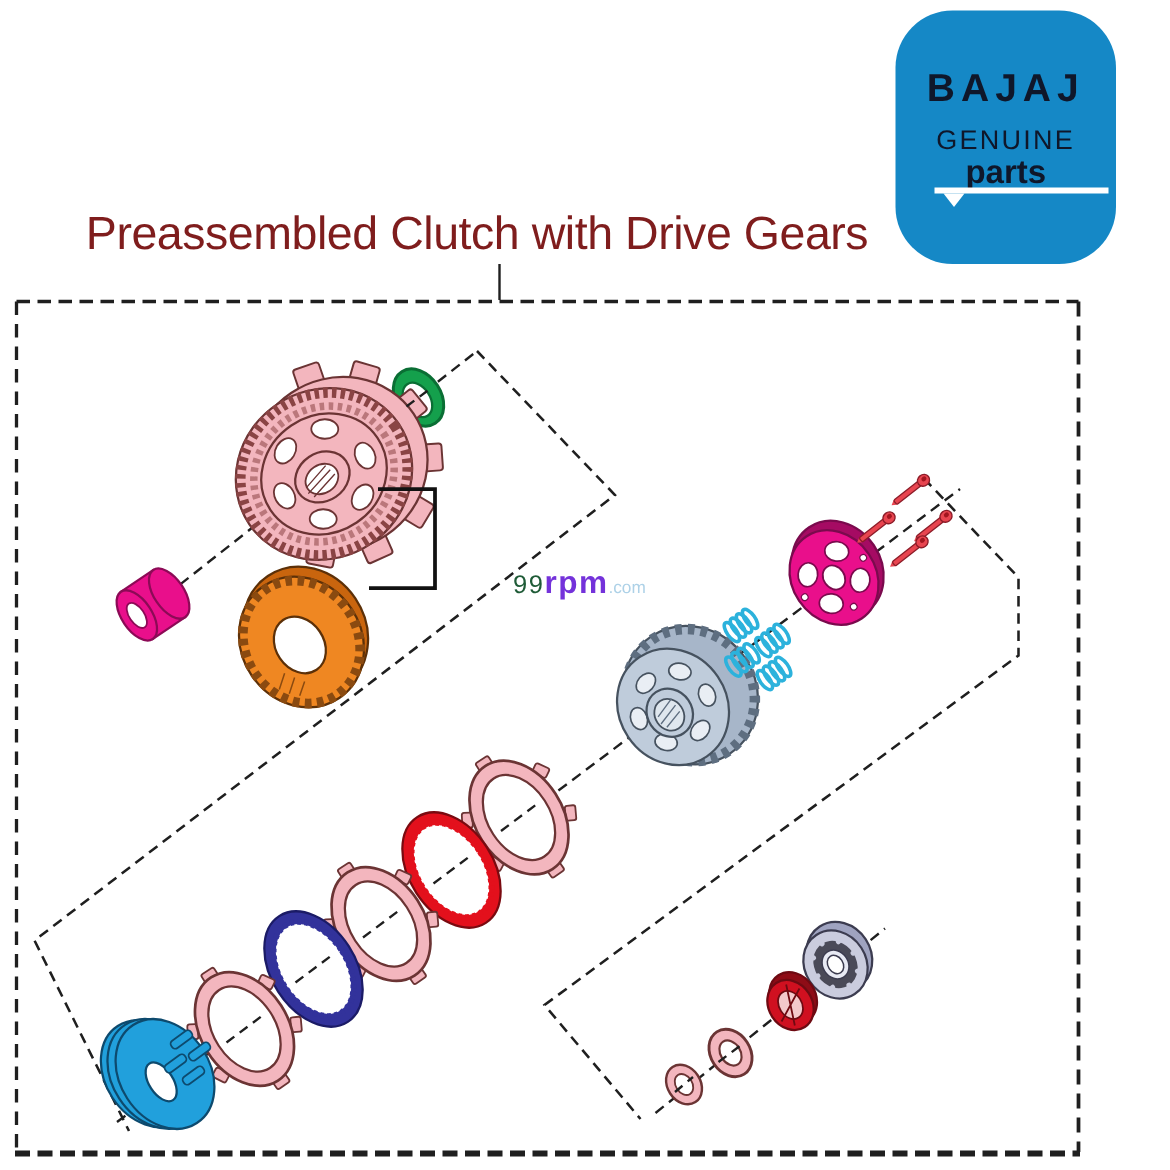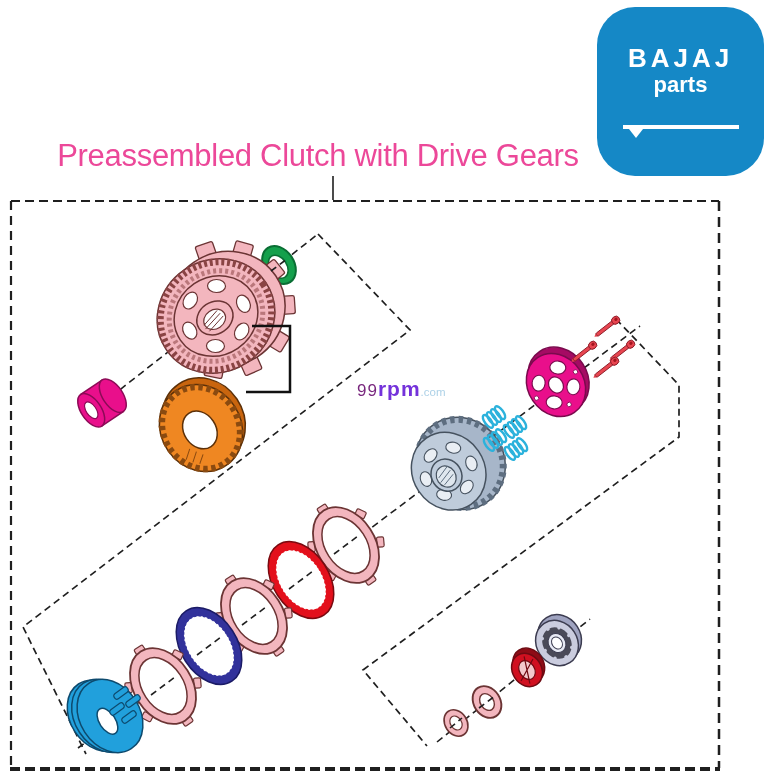--- a/index.html
+++ b/index.html
@@ -1,44 +1,45 @@
 <!DOCTYPE html>
 <html><head>
 <meta charset="utf-8">
 <style>
   html,body{margin:0;padding:0;background:#ffffff;}
   .stage{position:relative;width:780px;height:780px;background:#ffffff;overflow:hidden;
          font-family:"Liberation Sans", sans-serif;}
   .title{position:absolute;left:40px;top:138px;width:556px;text-align:center;
-         font-size:31px;letter-spacing:-0.3px;color:#ec4899;white-space:nowrap;}
-  .logo{position:absolute;left:597px;top:7px;width:167px;height:169px;border-radius:38px;
-        background:#1588c6;color:#ffffff;text-align:center;}
+         font-size:31px;letter-spacing:-0.3px;color:#7f1d1d;white-space:nowrap;}
+  .logo{position:absolute;left:597px;top:7px;width:147px;height:169px;border-radius:38px;
+        background:#1588c6;color:#0f172a;text-align:center;}
   .logo .brand{margin-top:36px;font-size:26px;font-weight:700;letter-spacing:4px;}
   .logo .genuine{margin-top:9px;font-size:18px;font-weight:400;letter-spacing:1.5px;}
   .logo .parts{margin-top:0px;font-size:22px;font-weight:700;line-height:1.0;}
   .logo .rule{position:absolute;left:26px;top:118px;width:116px;height:3.5px;background:#ffffff;}
   .logo .tri{position:absolute;left:32px;top:122px;width:0;height:0;
              border-left:7px solid transparent;border-right:7px solid transparent;
              border-top:9px solid #ffffff;}
   .watermark{position:absolute;left:342px;top:377px;display:flex;align-items:baseline;
              opacity:0.95;white-space:nowrap;}
-  .watermark .wm1{font-size:17px;color:#701a75;letter-spacing:1px;margin-left:15px;}
+  .watermark .wm1{font-size:17px;color:#14532d;letter-spacing:1px;}
   .watermark .wm2{font-size:21px;font-weight:700;color:#6d28d9;letter-spacing:1px;}
   .watermark .wm3{font-size:11.5px;font-weight:400;color:#a9cfe6;}
   svg.diagram{position:absolute;left:0;top:0;}
 </style>
 </head>
 <body>
 
 <div class="stage">
 
   <div class="title">Preassembled Clutch with Drive Gears</div>
 
   <div class="logo">
     <div class="brand">BAJAJ</div>
+    <div class="genuine">GENUINE</div>
     <div class="parts">parts</div>
     <div class="rule"></div>
     <div class="tri"></div>
   </div>
 
   <div class="watermark">
     <span class="wm1">99</span>
       <span class="wm2">rpm</span>
       <span class="wm3">.com</span>
   </div>

